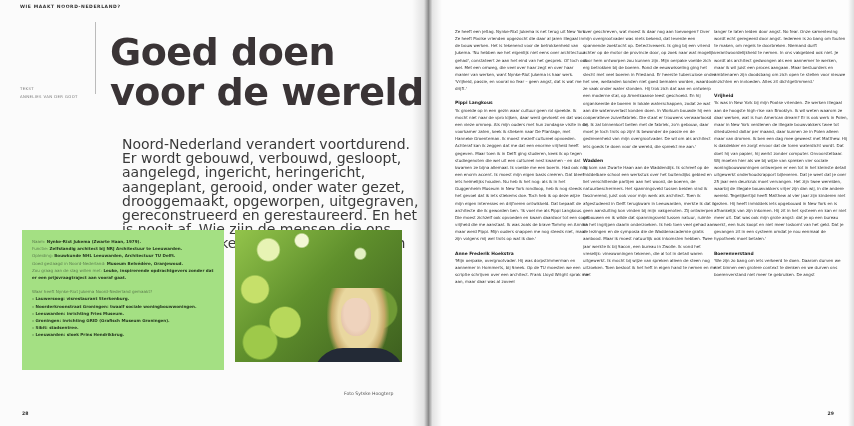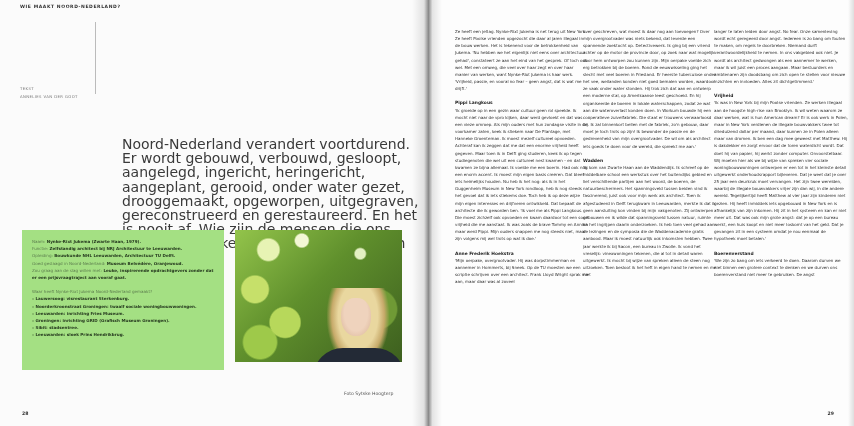--- a/index.html
+++ b/index.html
@@ -87,20 +87,21 @@
 </head>
 <body>
 
 <div class="page page-left">
   <div class="running-head">WIE MAAKT NOORD-NEDERLAND?</div>
   <div class="byline">
     <div>TEKST</div>
     <div>ANNELIES VAN DER GOOT</div>
   </div>
   <div class="title-rule"></div>
+  <h1 class="title">Goed doen voor de wereld</h1>
   <p class="intro">Noord-Nederland verandert voortdurend. Er wordt gebouwd, verbouwd, gesloopt, aangelegd, ingericht, heringericht, aangeplant, gerooid, onder water gezet, drooggemaakt, opgeworpen, uitgegraven, gereconstrueerd en gerestaureerd. En het is nooit af. Wie zijn de mensen die ons landschap maken? En waar laten zij zich door leiden?</p>
 
   <div class="infobox">
     <div id="info-rows">
         <div><span class="lbl">Naam: </span><span class="val">Nynke-Rixt Jukema (Zwarte Haan, 1979).</span></div>
         <div><span class="lbl">Functie: </span><span class="val">Zelfstandig architect bij NRJ Architectuur te Leeuwarden.</span></div>
         <div><span class="lbl">Opleiding: </span><span class="val">Bouwkunde NHL Leeuwarden, Architectuur TU Delft.</span></div>
         <div><span class="lbl">Goed geslaagd in Noord-Nederland: </span><span class="val">Museum Belvédère, Oranjewoud.</span></div>
         <div><span class="lbl">Zou graag aan de slag willen met: </span><span class="val">Leuke, inspirerende opdrachtgevers zonder dat er een prijsvraagtraject aan vooraf gaat.</span></div>
       </div>

